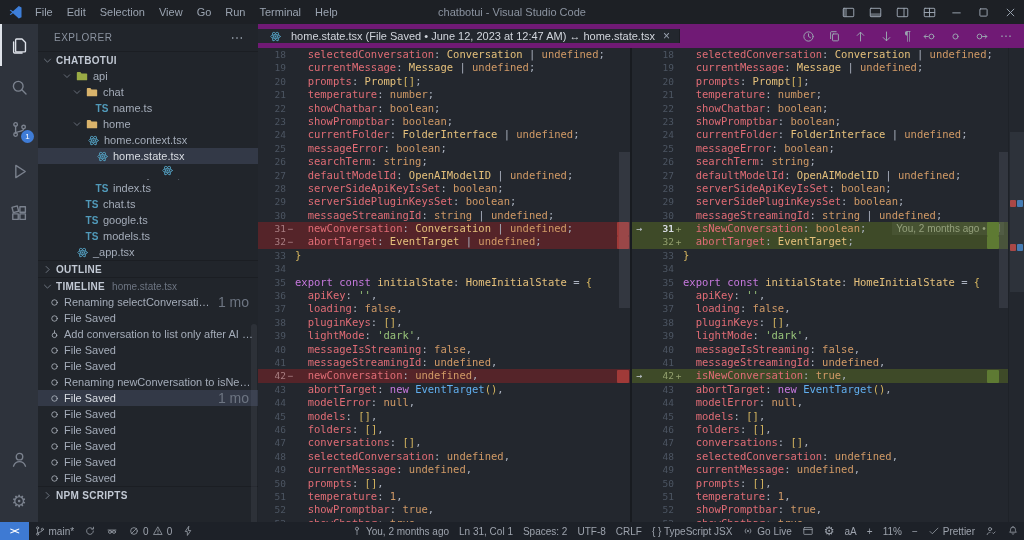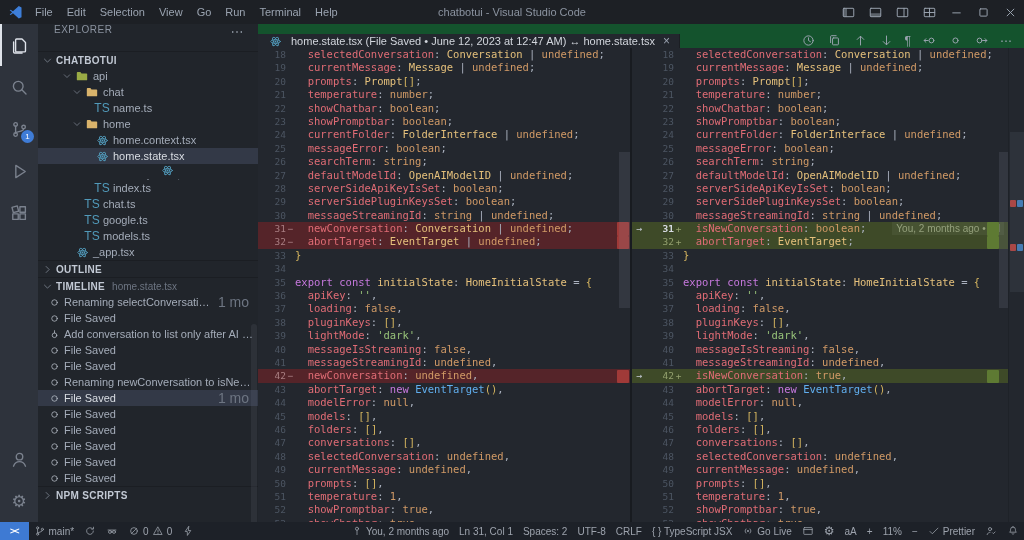--- a/index.html
+++ b/index.html
@@ -24,39 +24,39 @@
   .activitybar{width:38px;background:#2e333c;display:flex;flex-direction:column;align-items:center;flex:0 0 auto}
   .act-item{width:38px;height:42px;display:flex;align-items:center;justify-content:center;color:#7b828e;position:relative}
   .act-item.active{color:#dfe3ea;box-shadow:inset 2px 0 0 #dfe3ea}
   .act-badge{position:absolute;right:4px;bottom:7px;background:#3f7cd6;color:#fff;font-size:8px;
              min-width:13px;height:13px;border-radius:7px;display:flex;align-items:center;justify-content:center}
   .act-spacer{margin-top:auto}
 
   
   .sidebar{width:220px;background:#21252b;display:flex;flex-direction:column;font-size:11px;
            color:#a4acb9;flex:0 0 auto;position:relative;overflow:hidden}
-  .side-header{height:27px;display:flex;align-items:flex-start;padding:0 14px 0 16px;font-size:10px;
+  .side-header{height:27px;display:flex;align-items:center;padding:0 14px 0 16px;font-size:10px;
                letter-spacing:.5px;color:#8b93a0}
   .side-header .more{margin-left:auto;font-size:13px;color:#9aa3b0}
   .sect{height:17px;display:flex;align-items:center;gap:2px;font-weight:700;font-size:10px;
         color:#c2c9d4;padding:0 2px;border-top:1px solid #1b1e23;letter-spacing:.3px}
   .sect .detail{font-weight:400;color:#6d7582;margin-left:5px;letter-spacing:0}
   .row{height:16px;display:flex;align-items:center;white-space:nowrap;overflow:hidden}
   .row.selected{background:#333947;color:#d9dde3}
   .chev{width:14px;display:flex;justify-content:center;flex:0 0 auto;color:#8b93a0}
   .ficon{width:16px;display:flex;justify-content:center;margin-right:3px;flex:0 0 auto}
-  .tsbadge{color:#519aba;font-weight:400;font-size:12px}
+  .tsbadge{color:#519aba;font-weight:700;font-size:10px}
   .tl-icon{width:20px;display:flex;justify-content:center;flex:0 0 auto;color:#c0c7d1}
   .tl-label{overflow:hidden;text-overflow:ellipsis;flex:1 1 auto}
   .tl-time{margin-left:auto;padding:0 9px 0 4px;color:#6d7582;font-size:14px;flex:0 0 auto}
   .side-scroll{position:absolute;right:1px;top:300px;width:6px;height:200px;background:rgba(121,129,142,.14);border-radius:3px}
 
   
   .editor{flex:1;display:flex;flex-direction:column;min-width:0;background:#23272e}
-  .tabbar{height:24px;background:#14532d;display:flex;align-items:flex-end;flex:0 0 auto}
+  .tabbar{height:24px;background:#701a75;display:flex;align-items:center;flex:0 0 auto}
   .tab{display:flex;align-items:center;gap:5px;background:#23272e;padding:0 9px;font-size:11px;
        color:#d2d6dd;border-right:1px solid #1b1e23}
   .tab-close{color:#9aa3b0;margin-left:3px;font-size:12px}
   .ed-toolbar{margin-left:auto;display:flex;align-items:center;gap:11px;padding-right:12px;color:#9aa3b0}
   .glyph{font-size:12px;line-height:1}
 
   .diff{flex:1;display:flex;min-height:0;position:relative;overflow:hidden}
   .pane{position:relative;overflow:hidden}
   .pane.left{width:374px;flex:0 0 auto;border-right:2px solid #181b20}
   .pane.right{flex:1}
@@ -259,21 +259,21 @@
                 <path d="M4.5 7.5 10 13l5.5-5.5"></path>
               </svg>
             </span>
             <span class="ficon" style="color: rgb(217, 179, 107);">
               <svg width="14" height="14" viewBox="0 0 20 20" fill="none" stroke="currentColor" stroke-width="1.3" stroke-linecap="round" stroke-linejoin="round">
                 <path d="M2.6 5.4c0-.6.5-1 1-1h4.1l1.6 1.9h7.1c.6 0 1 .5 1 1v7.9c0 .6-.5 1-1 1H3.6c-.6 0-1-.5-1-1Z" fill="currentColor" stroke="none"></path>
               </svg>
             </span>
             <span>home</span>
           </div>
-          <div class="row" style="padding-left: 42px;">
+          <div class="row" style="padding-left: 33px;">
             <span class="chev"></span>
             <span class="ficon" style="color: rgb(81, 154, 186);">
               <svg width="13" height="13" viewBox="0 0 20 20" fill="none" stroke="currentColor" stroke-width="1.3" stroke-linecap="round" stroke-linejoin="round">
                 <ellipse cx="10" cy="10" rx="7.4" ry="2.9"></ellipse>
                 <ellipse cx="10" cy="10" rx="7.4" ry="2.9" transform="rotate(60 10 10)"></ellipse>
                 <ellipse cx="10" cy="10" rx="7.4" ry="2.9" transform="rotate(120 10 10)"></ellipse>
                 <circle cx="10" cy="10" r="1.5" fill="currentColor" stroke="none"></circle>
               </svg>
             </span>
             <span>home.context.tsx</span>

